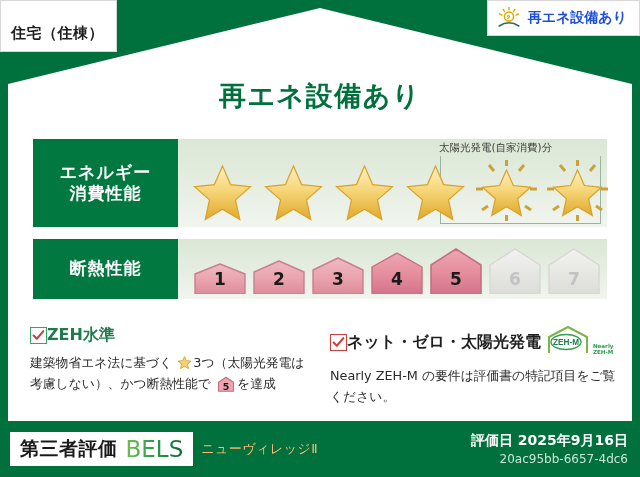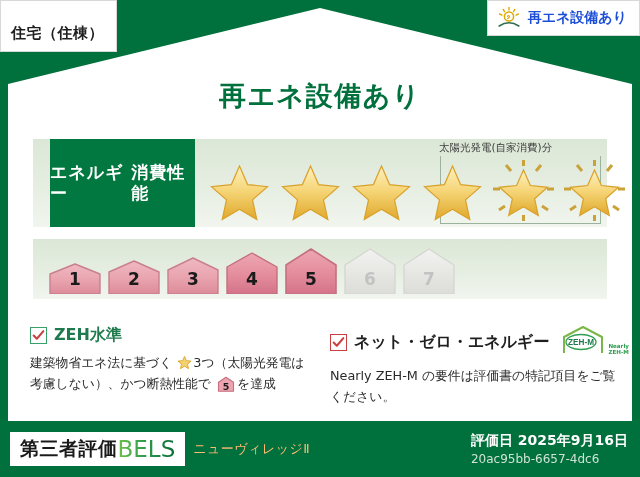--- a/index.html
+++ b/index.html
@@ -47,22 +47,22 @@
   .metric-row{
     position:absolute;left:33px;width:574px;display:flex;align-items:stretch;
     background:#dfe9dc;
   }
   #row-energy{top:139px;height:88px;
     background:linear-gradient(180deg,#dbe7d6 0%,#e6eee2 55%,#f1f5ee 100%);}
   #row-insul{top:239px;height:60px;
     background:linear-gradient(180deg,#dbe7d6 0%,#e6eee2 55%,#f1f5ee 100%);}
   .metric-name{
     width:145px;flex:0 0 145px;background:#00783f;color:#fff;
-    display:flex;flex-direction:row;align-items:center;justify-content:center;
-    font-weight:bold;line-height:1.25;letter-spacing:1px;margin-left:17px;
+    display:flex;flex-direction:column;align-items:center;justify-content:center;
+    font-weight:bold;line-height:1.25;letter-spacing:1px;
   }
   #row-energy .metric-name{font-size:17px;}
   #row-insul .metric-name{font-size:17px;}
   .metric-body{flex:1;position:relative;}
 
   
   #stars-wrap{
     position:absolute;left:0;right:0;bottom:4px;top:20px;
     display:flex;align-items:center;justify-content:flex-start;
     padding-left:10px;gap:2px;
@@ -90,21 +90,21 @@
   .house-num{
     position:absolute;left:0;right:0;bottom:5px;text-align:center;
     font-size:17px;font-weight:bold;color:#1a1a1a;
   }
   .house-cell.off .house-num{color:#c2c2c2;}
 
   
   .note-col{position:absolute;top:325px;}
   #note-left{left:30px;width:280px;}
   #note-right{left:330px;width:290px;}
-  .note-head{display:flex;align-items:center;gap:7px;margin-bottom:7px;}
+  .note-head{display:flex;align-items:center;margin-bottom:7px;}
   .check-box{
     width:17px;height:17px;border:1.6px solid #3aa06a;background:#fff;
     flex:0 0 17px;position:relative;box-sizing:border-box;
   }
   .check-box.red{border-color:#c94040;}
   .note-title{font-size:16px;font-weight:bold;color:#1f7a4d;white-space:nowrap;}
   #note-right .note-title{color:#1f1f1f;}
   .note-body{
     font-size:12.8px;color:#2a2a2a;line-height:1.62;
   }
@@ -118,32 +118,32 @@
   
   #footer-divider{position:absolute;left:8px;right:8px;top:421px;height:2px;background:#ffffff;}
 
   
   #footer{
     position:absolute;left:0;right:0;bottom:0;height:56px;background:#00703c;
     display:flex;align-items:center;
   }
   #bels-plate{
     margin-left:10px;background:#ffffff;height:34px;display:flex;align-items:center;
-    padding:0 10px;
+    padding:0 10px;gap:8px;
   }
   #bels-jp{font-size:19px;font-weight:bold;color:#1a1a1a;letter-spacing:0.5px;white-space:nowrap;}
   #bels-logo{
     font-size:23px;font-weight:normal;letter-spacing:0px;white-space:nowrap;
     background:linear-gradient(90deg,#6fbf4a 0%,#2f9e4f 45%,#0b6b35 100%);
     -webkit-background-clip:text;background-clip:text;color:transparent;
   }
   #property-name{
     margin-left:8px;color:#fdba74;font-size:13px;white-space:nowrap;letter-spacing:0.5px;
   }
-  #footer-right{margin-left:auto;margin-right:12px;text-align:left;}
+  #footer-right{margin-left:auto;margin-right:12px;text-align:right;}
   #eval-date{color:#ffffff;font-size:14px;font-weight:bold;white-space:nowrap;}
   #eval-id{color:#cfe3d6;font-size:12px;margin-top:2px;white-space:nowrap;}
 
   
   #zehm-badge{display:flex;align-items:flex-end;gap:2px;margin-left:4px;}
 </style>
 </head>
 <body>
 
 <div id="label-root">
@@ -240,20 +240,23 @@
               <line x1="34.5" y1="63" x2="34.5" y2="57"></line>
             </g>
             <polygon points="34.5,12 41.4,27.5 58.5,29.3 45.6,40.7 49.3,57.5 34.5,48.7 19.7,57.5 23.4,40.7 10.5,29.3 27.6,27.5" fill="url(#sg1)" stroke="#d9a12a" stroke-width="1.2"></polygon>
           </svg>
         </div>
       </div>
     </div>
   </div>
 
   <div class="metric-row" id="row-insul">
+    <div class="metric-name">
+      <span>断熱性能</span>
+    </div>
     <div class="metric-body">
       <div id="houses-wrap">
 
         <div class="house-cell">
           <svg width="56" height="33" viewBox="0 0 56 33">
             <defs>
               <linearGradient id="hp" x1="0" y1="0" x2="0" y2="1">
                 <stop offset="0%" stop-color="#f0b9c2"></stop>
                   <stop offset="55%" stop-color="#e8a3ae"></stop>
                   <stop offset="100%" stop-color="#dd8b99"></stop>
@@ -345,21 +348,21 @@
     </div>
   </div>
 
   <div class="note-col" id="note-right">
     <div class="note-head">
       <span class="check-box red">
         <svg viewBox="0 0 17 17" width="15" height="15">
           <path d="M3 8.6 L6.6 12.2 L14 3.6" fill="none" stroke="#c94040" stroke-width="2.3" stroke-linecap="round" stroke-linejoin="round"></path>
         </svg>
       </span>
-      <span class="note-title">ネット・ゼロ・エネルギー</span>
+      <span class="note-title">ネット・ゼロ・太陽光発電</span>
       <span id="zehm-badge">
         <span style="position:relative;display:inline-block;">
           <svg viewBox="0 0 46 30" width="46" height="30">
             <path d="M4,28 L4,12 L23,2 L42,12 L42,28" fill="none" stroke="#7ab648" stroke-width="2" stroke-linejoin="round"></path>
             <ellipse cx="21" cy="17" rx="15" ry="7.5" fill="#ffffff" stroke="#2f9e4f" stroke-width="1.3"></ellipse>
             <text x="21" y="20.2" font-size="8.2" font-weight="bold" fill="#1f7a4d" text-anchor="middle" font-family="Liberation Sans, sans-serif">ZEH-M</text>
           </svg>
         </span>
         <span style="display:inline-block;line-height:1.05;padding-bottom:3px;">
           <span style="display:block;font-size:5.6px;font-weight:bold;color:#2f9e4f;">Nearly</span>

